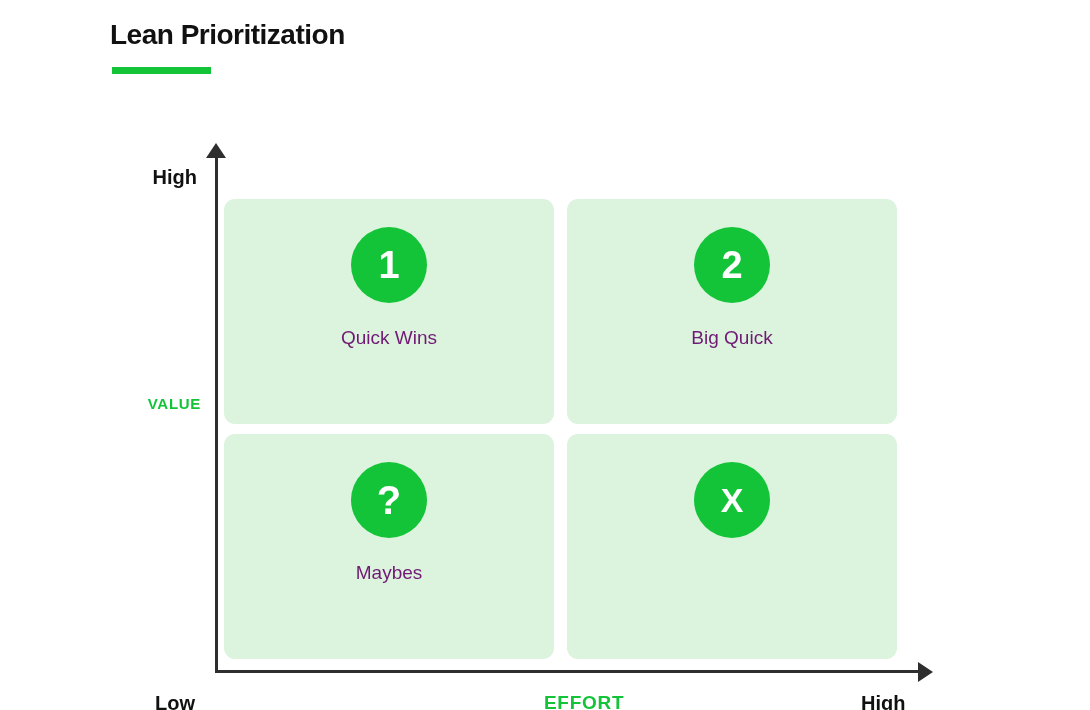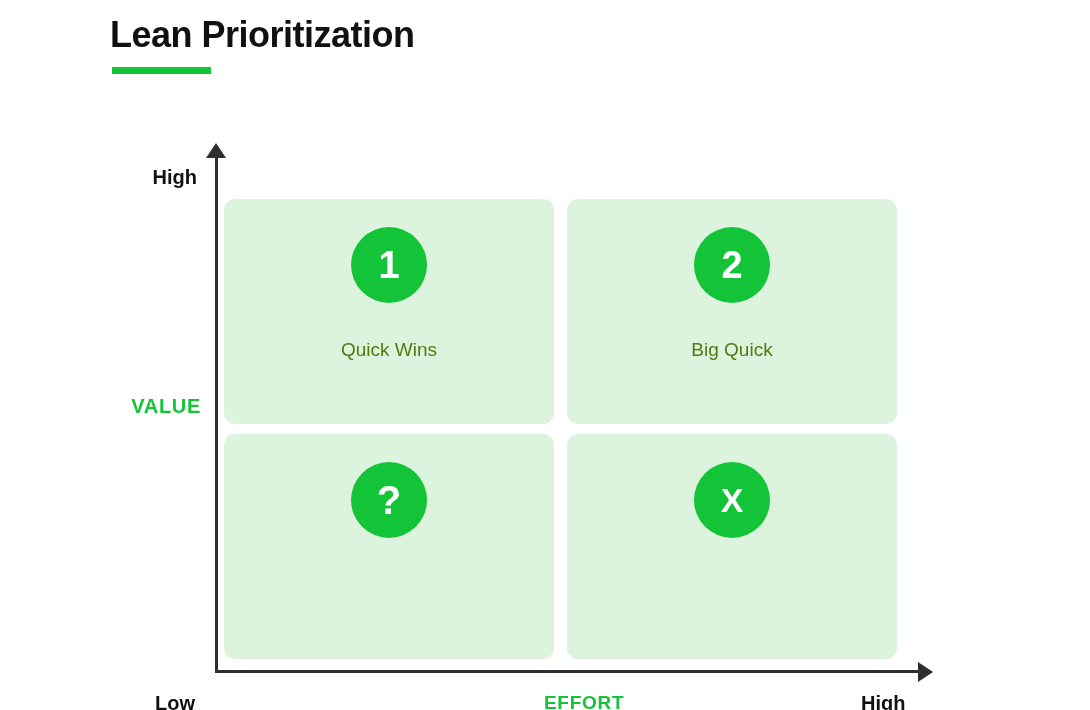--- a/index.html
+++ b/index.html
@@ -14,21 +14,21 @@
     overflow: hidden;
     font-family: "Liberation Sans", sans-serif;
     -webkit-font-smoothing: antialiased;
   }
 
   
   .title {
     position: absolute;
     left: 110px;
     top: 8px;
-    font-size: 36px;
+    font-size: 28px;
     font-weight: bold;
     letter-spacing: -0.5px;
     color: #111111;
     line-height: 54px;
     white-space: nowrap;
   }
   .title-rule {
     position: absolute;
     left: 112px;
     top: 67px;
@@ -82,21 +82,21 @@
     top: 166px;
     font-size: 20px;
     font-weight: bold;
     color: #111111;
     white-space: nowrap;
   }
   .lbl-y-axis {
     position: absolute;
     right: 889px;           
     top: 395px;
-    font-size: 20px;
+    font-size: 15px;
     font-weight: bold;
     letter-spacing: 0.7px;
     color: #14c438;
     white-space: nowrap;
   }
   .lbl-x-low {
     position: absolute;
     left: 155px;
     top: 692px;
     font-size: 20px;
@@ -158,24 +158,24 @@
     font-size: 38px;
     font-weight: bold;
     line-height: 1;
   }
   .badge.glyph-q { font-size: 40px; }
   .badge.glyph-x { font-size: 34px; }
   .quad-label {
     position: absolute;
     left: 0;
     right: 0;
-    top: 140px;
+    top: 128px;
     text-align: center;
     font-size: 19px;
-    color: #4d7c0f;
+    color: #701a75;
   }
 </style>
 </head>
 <body>
 
 <div class="title">Lean Prioritization</div>
 <div class="title-rule"></div>
 
 <div class="axis-v-line"></div>
 <div class="axis-v-head"></div>
@@ -195,19 +195,20 @@
     <div class="quad-label">Quick Wins</div>
   </div>
 
   <div class="quadrant">
     <div class="badge">2</div>
     <div class="quad-label">Big Quick</div>
   </div>
 
   <div class="quadrant">
     <div class="badge glyph-q">?</div>
+    <div class="quad-label">Maybes</div>
   </div>
 
   <div class="quadrant">
     <div class="badge glyph-x">X</div>
   </div>
 
 </div>
 
 </body></html>

